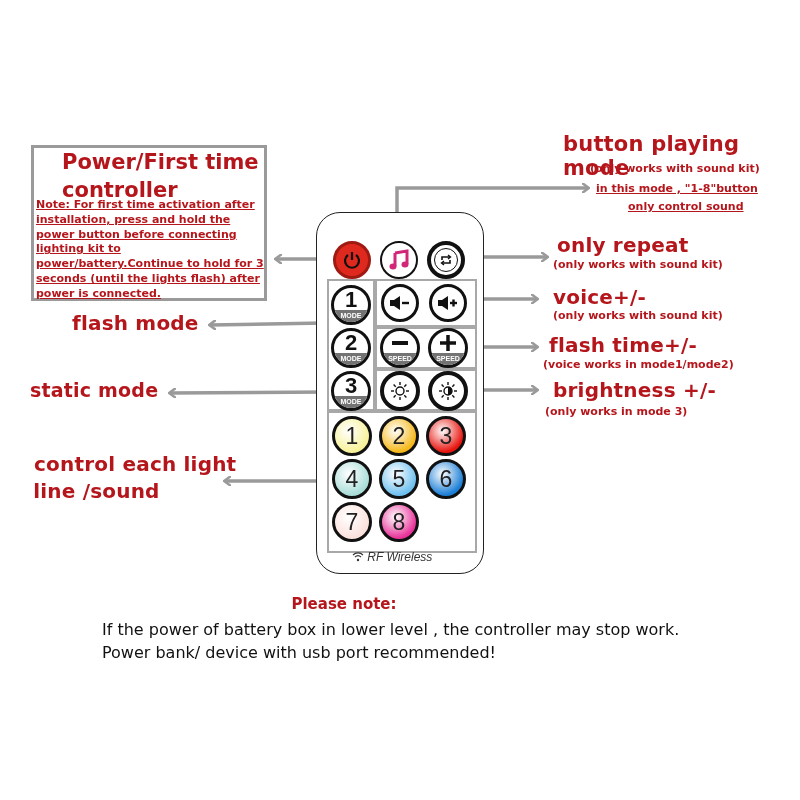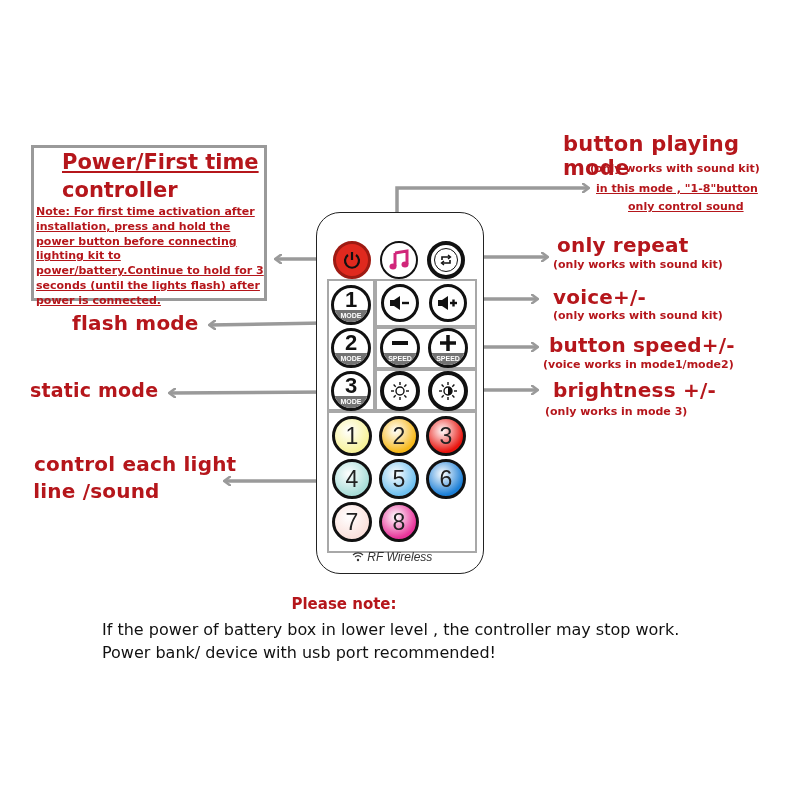--- a/index.html
+++ b/index.html
@@ -4,23 +4,23 @@
 <style>
   html, body { margin:0; padding:0; background:#ffffff; }
   body { width:800px; height:800px; position:relative; overflow:hidden; font-family:"DejaVu Sans", sans-serif; }
   .abs { position:absolute; }
   .red { color:#b5161b; font-weight:bold; }
   .title-lg { font-size:21px; letter-spacing:0.2px; }
   .sub { font-size:11px; font-weight:bold; color:#b5161b; white-space:nowrap; }
   .ul { text-decoration:underline; }
 
   #power-box { left:31px; top:145px; width:236px; height:156px; border:3px solid #9a9a9a; box-sizing:border-box; background:#fff; }
-  #power-title1 { left:62px; top:150px; font-size:21px;text-decoration:underline; }
+  #power-title1 { left:62px; top:150px; font-size:21px; }
   #power-title2 { left:62px; top:178px; font-size:21px; }
-  #power-note { left:36px; top:205px; width:230px; font-size:11px; line-height:14.8px; color:#b5161b; font-weight:bold; text-decoration:underline; }
+  #power-note { left:36px; top:198px; width:230px; font-size:11px; line-height:14.8px; color:#b5161b; font-weight:bold; text-decoration:underline; }
 
   #remote { left:316px; top:212px; width:168px; height:362px; border:1.5px solid #222; border-radius:24px; box-sizing:border-box; background:#fff; }
   .group-box { position:absolute; border:2px solid #a8a8a8; box-sizing:border-box; }
 
   .btn { position:absolute; width:38px; height:38px; border-radius:50%; box-sizing:border-box; border:3px solid #111; display:flex; align-items:center; justify-content:center; }
   .mode-btn { position:absolute; width:40px; height:40px; border-radius:50%; box-sizing:border-box; border:3px solid #111; overflow:hidden; background:#fff; }
   .mode-btn .num { position:absolute; left:0; right:0; top:0px; text-align:center; font-size:22px; font-weight:bold; font-family:"Liberation Sans", sans-serif; color:#111; line-height:24px; }
   .mode-btn .band { position:absolute; left:0; right:0; bottom:0; height:12px; background:#737373; color:#fff; font-size:7px; font-weight:bold; text-align:center; line-height:11px; font-family:Liberation Sans, sans-serif; }
   .num-btn { position:absolute; width:40px; height:40px; border-radius:50%; box-sizing:border-box; border:3px solid #111; display:flex; align-items:center; justify-content:center; font-family:"Liberation Sans", sans-serif; font-size:23px; color:#222; }
 
@@ -72,21 +72,21 @@
 <div class="abs sub" style="left:590px;top:162px;">(only works with sound kit)</div>
 <div class="abs sub ul" style="left:596px;top:182px;">in this mode , "1-8"button</div>
 <div class="abs sub ul" style="left:596px;top:200px;margin-left:32px;">only control sound</div>
 
 <div class="abs red title-lg" style="left:557px;top:233px;font-size:20px;">only repeat</div>
 <div class="abs sub" style="left:553px;top:258px;">(only works with sound kit)</div>
 
 <div class="abs red title-lg" style="left:553px;top:285px;font-size:20px;">voice+/-</div>
 <div class="abs sub" style="left:553px;top:309px;">(only works with sound kit)</div>
 
-<div class="abs red title-lg" style="left:549px;top:333px;font-size:20px;">button speed+/-</div>
+<div class="abs red title-lg" style="left:549px;top:333px;font-size:20px;">flash time+/-</div>
 <div class="abs sub" style="left:543px;top:358px;">(voice works in mode1/mode2)</div>
 
 <div class="abs red title-lg" style="left:553px;top:378px;font-size:20px;">brightness +/-</div>
 <div class="abs sub" style="left:545px;top:405px;">(only works in mode 3)</div>
 
 <div class="abs red title-lg" style="left:72px;top:311px;font-size:20px;">flash mode</div>
 <div class="abs red title-lg" style="left:30px;top:379px;font-size:19px;">static mode</div>
 <div class="abs red title-lg" style="left:26px;top:452px;font-size:20px;margin-left:8px;">control each light</div>
 <div class="abs red title-lg" style="left:26px;top:479px;font-size:20px;white-space:pre;"> line /sound</div>
 

